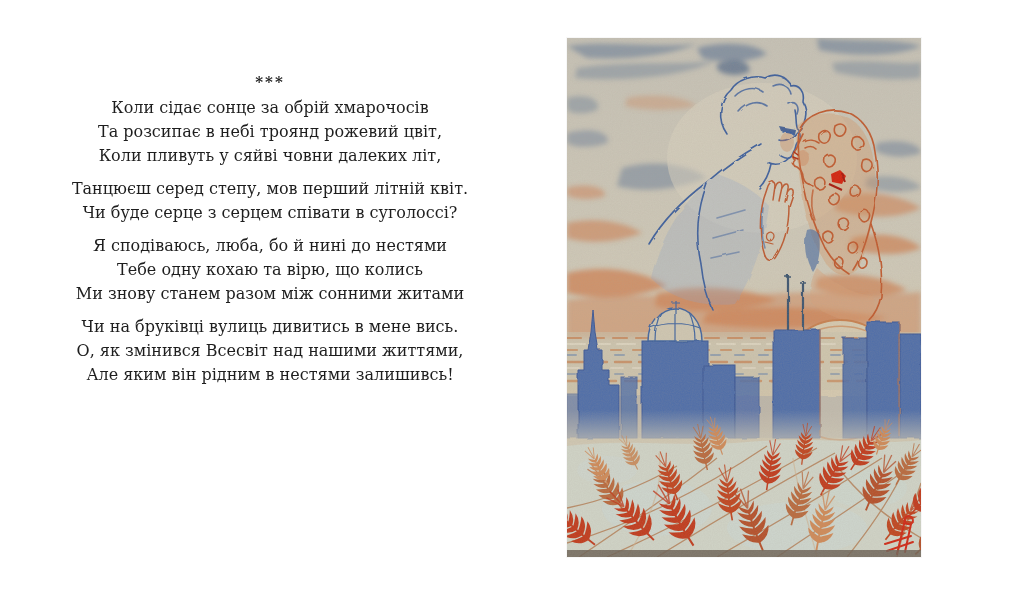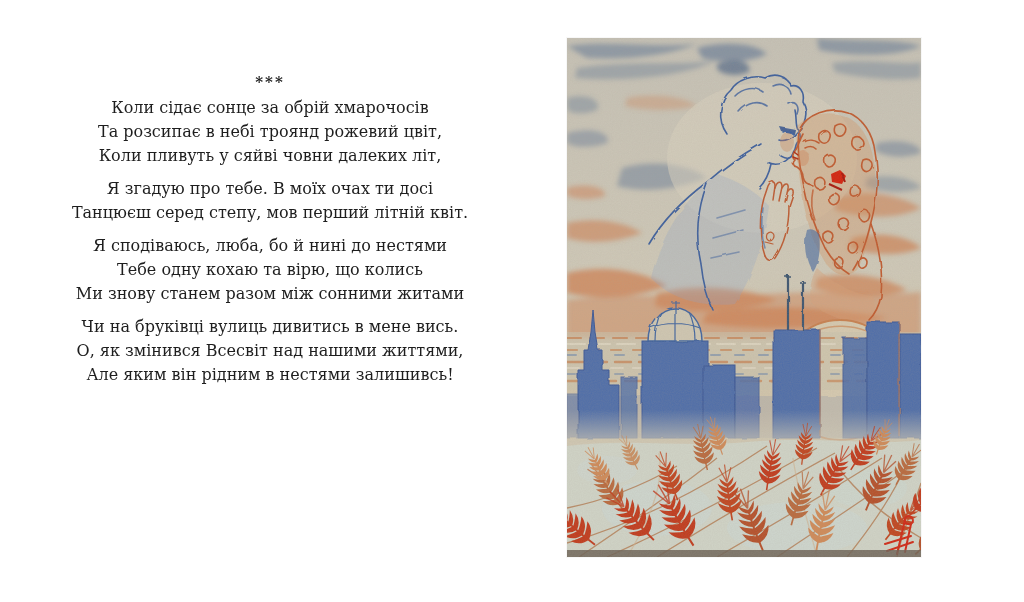--- a/index.html
+++ b/index.html
@@ -31,22 +31,22 @@
 <div class="page">
 
   <div class="poem">
     <div class="poem-separator">***</div>
     <div class="stanza">
       <div class="poem-line">Коли сідає сонце за обрій хмарочосів</div>
       <div class="poem-line">Та розсипає в небі троянд рожевий цвіт,</div>
       <div class="poem-line">Коли пливуть у сяйві човни далеких літ,</div>
     </div>
     <div class="stanza">
-      <div class="poem-line">Я згадую про тебе. В моїх очах ти досі</div>
       <div class="poem-line">Танцюєш серед степу, мов перший літній квіт.</div>
+      <div class="poem-line">Чи буде серце з серцем співати в суголоссі?</div>
     </div>
     <div class="stanza">
       <div class="poem-line">Я сподіваюсь, люба, бо й нині до нестями</div>
       <div class="poem-line">Тебе одну кохаю та вірю, що колись</div>
       <div class="poem-line">Ми знову станем разом між сонними житами</div>
     </div>
     <div class="stanza">
       <div class="poem-line">Чи на бруківці вулиць дивитись в мене вись.</div>
       <div class="poem-line">О, як змінився Всесвіт над нашими життями,</div>
       <div class="poem-line">Але яким він рідним в нестями залишивсь!</div>

